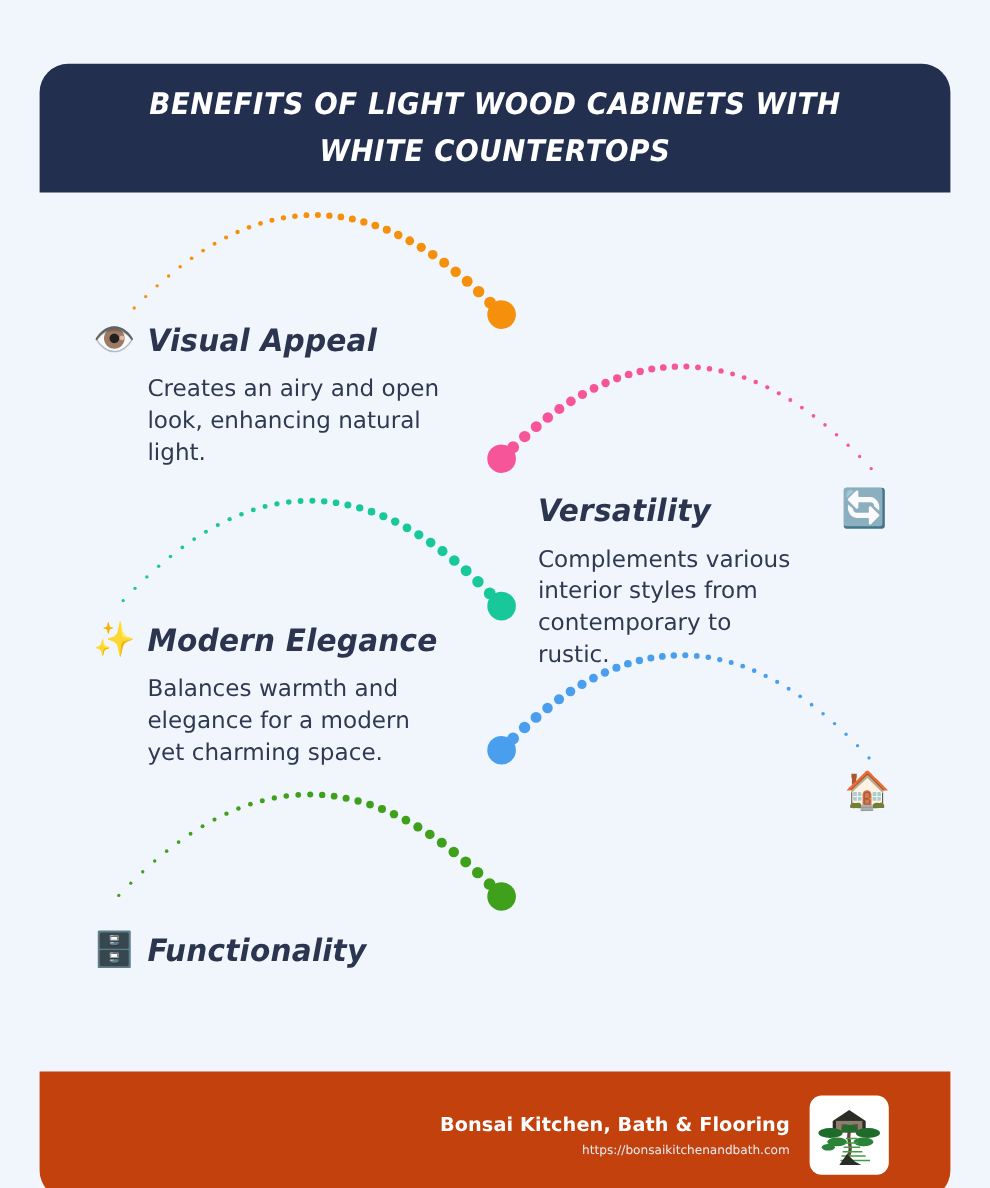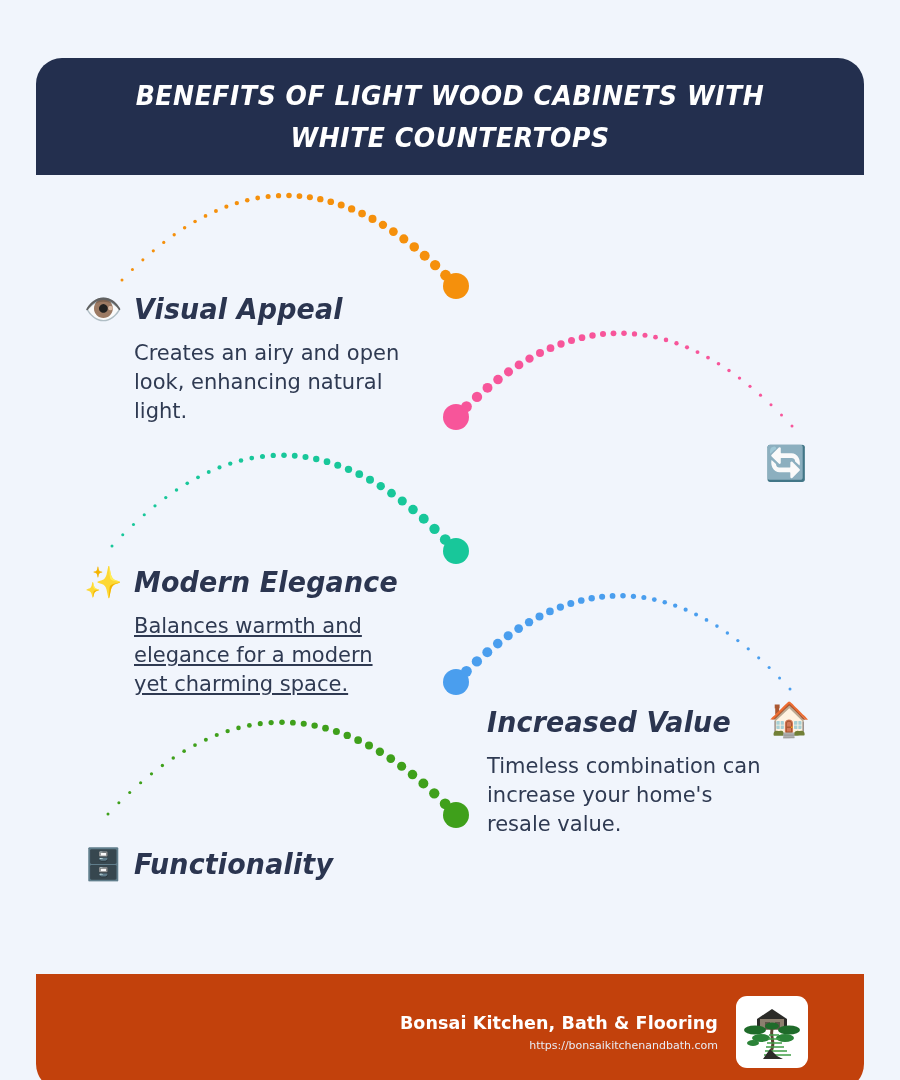--- a/index.html
+++ b/index.html
@@ -334,36 +334,36 @@
     </svg>
 
   <div class="benefit left" id="b-visual-appeal" style="left:84px; top:253px;">
     <div class="benefit-headrow">
       <span class="benefit-emoji">👁️</span>
       <span class="benefit-title">Visual Appeal</span>
     </div>
     <div class="benefit-desc" style="width:300px;">Creates an airy and open look, enhancing natural light.</div>
   </div>
 
+  <div class="benefit right" id="b-versatility" style="left:489px; top:408px;">
+    <div class="benefit-headrow">
+      <span class="benefit-title">Versatility</span>
+    </div>
+    <div class="benefit-desc" style="width:230px;">Complements various interior styles from contemporary to rustic.</div>
+  </div>
   <span class="trail-emoji" style="left:765px; top:412px;">🔄</span>
 
   <div class="benefit left" id="b-modern-elegance" style="left:84px; top:526px;">
     <div class="benefit-headrow">
       <span class="benefit-emoji">✨</span>
       <span class="benefit-title">Modern Elegance</span>
     </div>
-    <div class="benefit-desc" style="width:270px;text-decoration:underline;">Balances warmth and elegance for a modern yet charming space.</div>
-  </div>
-
-  <div class="benefit right" id="b-increased-value" style="left:487px; top:666px;">
-    <div class="benefit-headrow">
-      <span class="benefit-title">Increased Value</span>
-    </div>
-    <div class="benefit-desc" style="width:280px;">Timeless combination can increase your home's resale value.</div>
-  </div>
+    <div class="benefit-desc" style="width:270px;">Balances warmth and elegance for a modern yet charming space.</div>
+  </div>
+
   <span class="trail-emoji" style="left:768px; top:668px;">🏠</span>
 
   <div class="benefit left" id="b-functionality" style="left:84px; top:808px;">
     <div class="benefit-headrow">
       <span class="benefit-emoji">🗄️</span>
       <span class="benefit-title">Functionality</span>
     </div>
   </div>
 
   <div class="footer-band">

